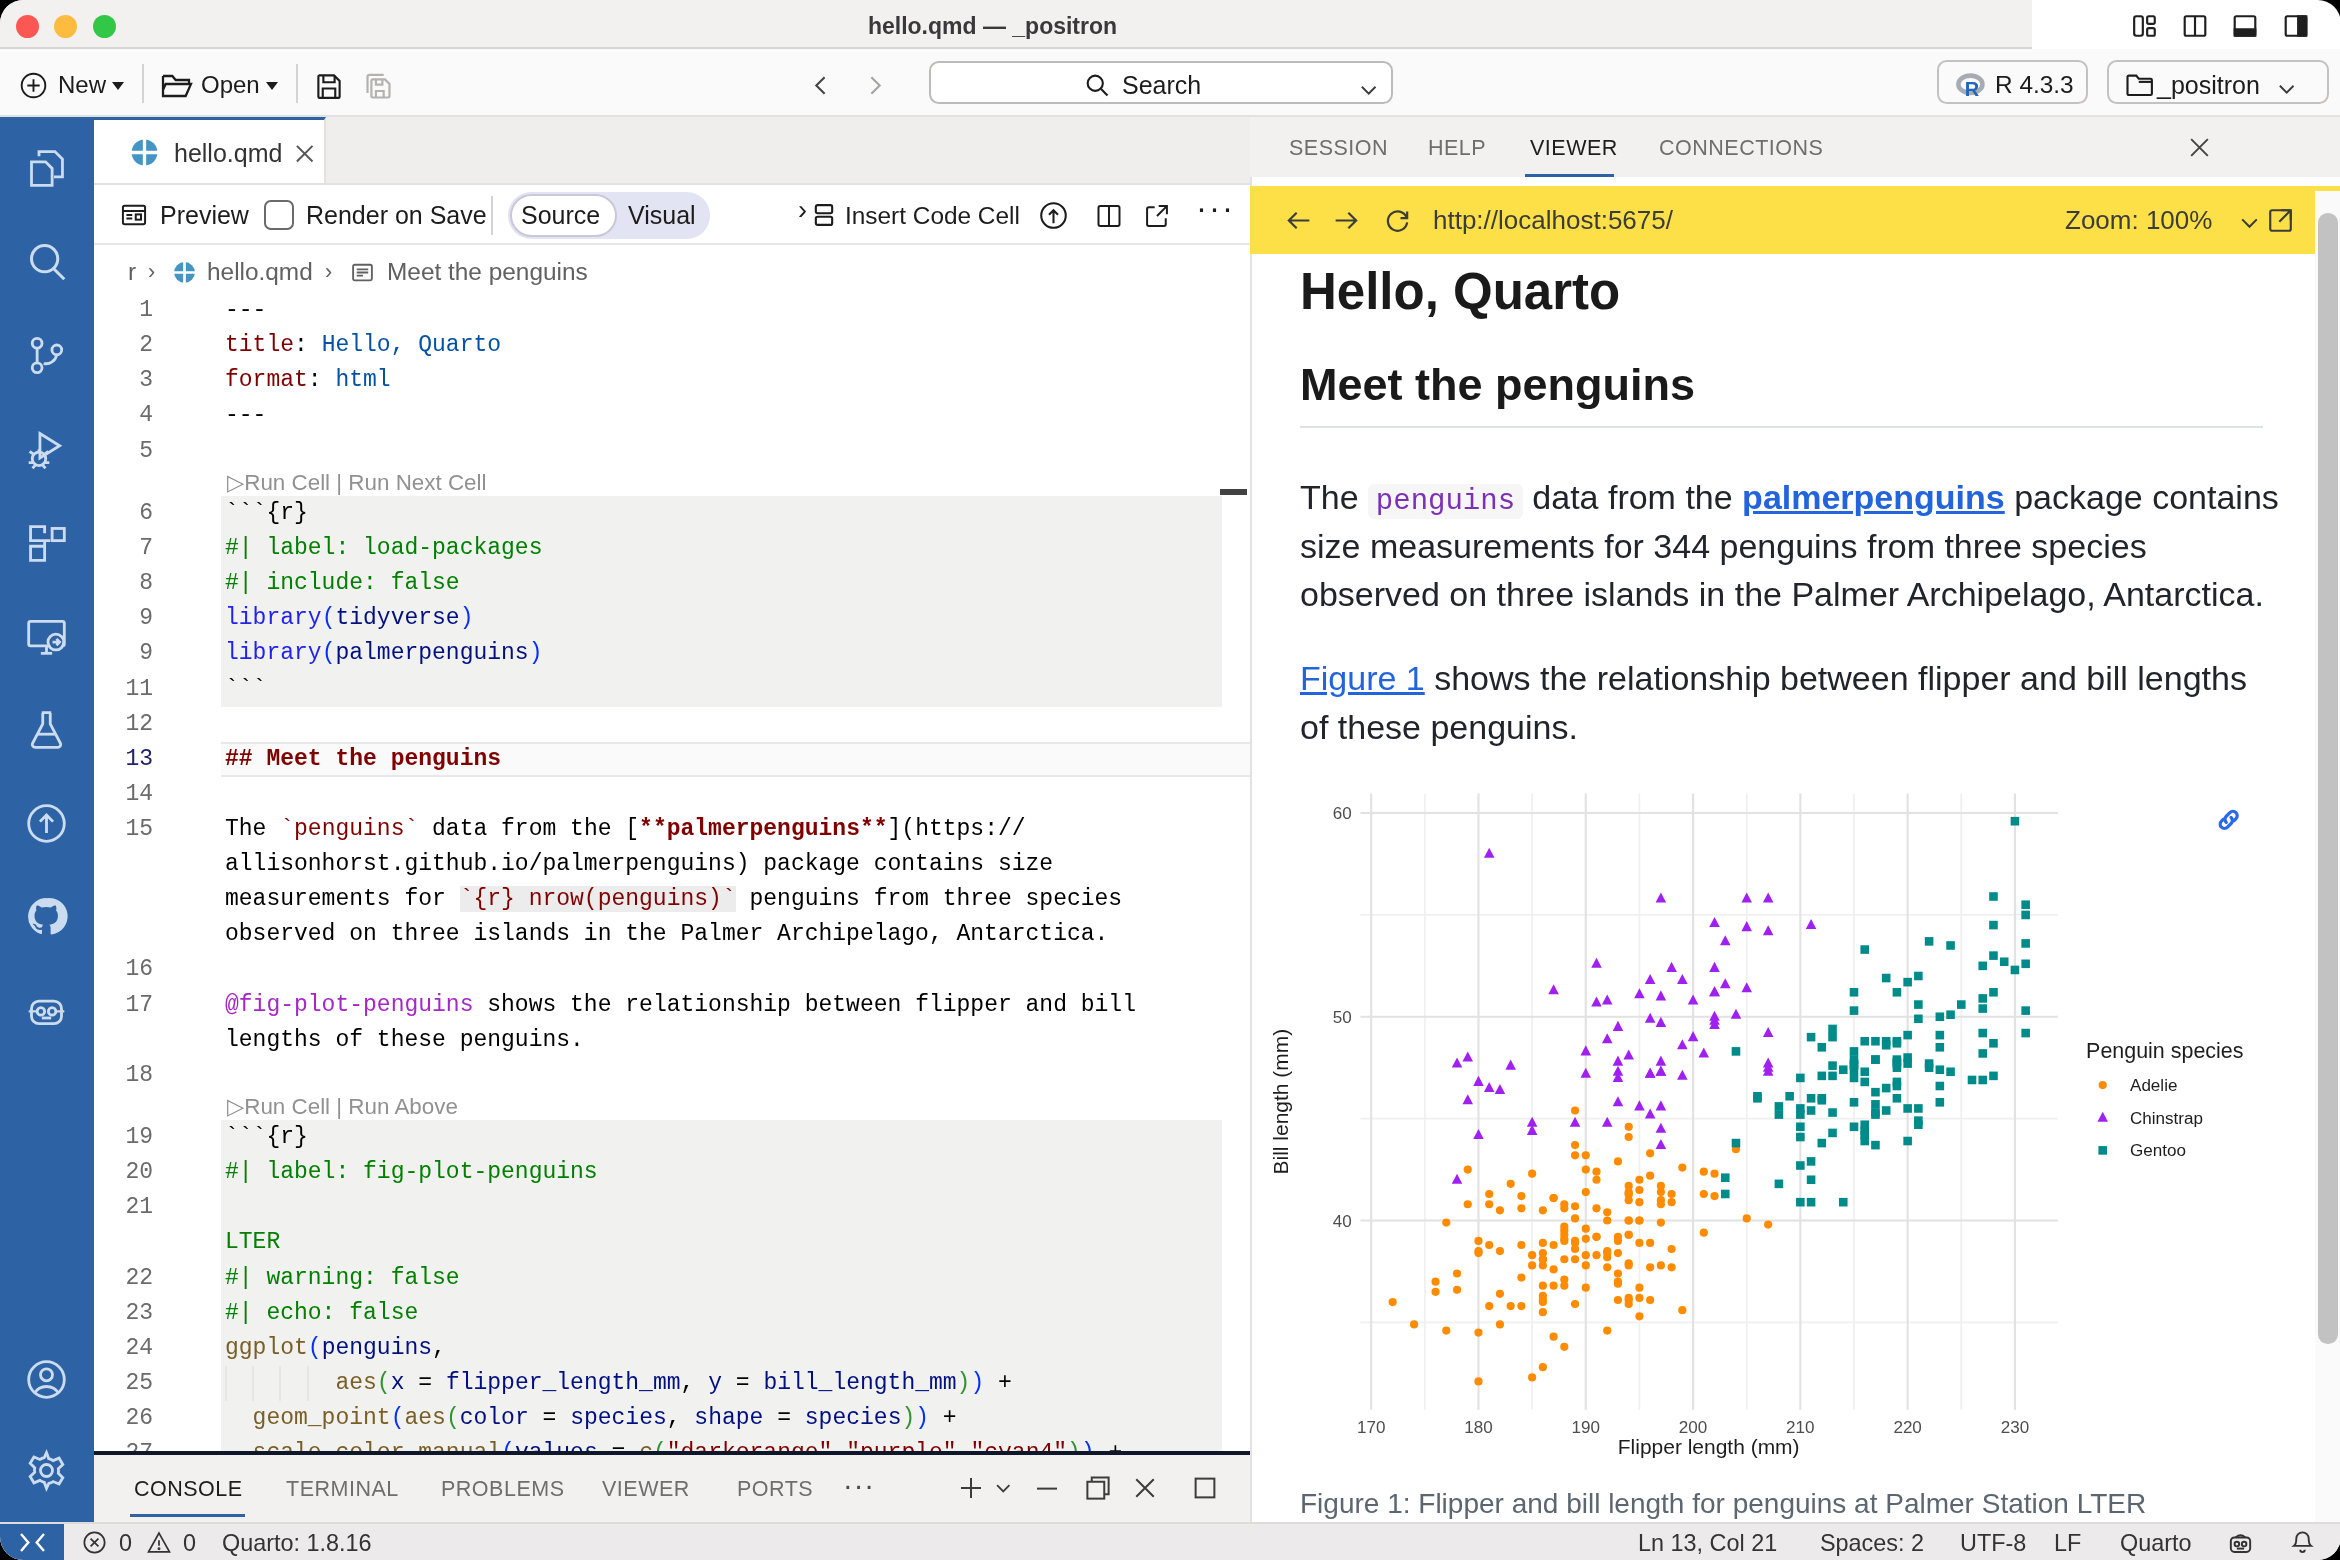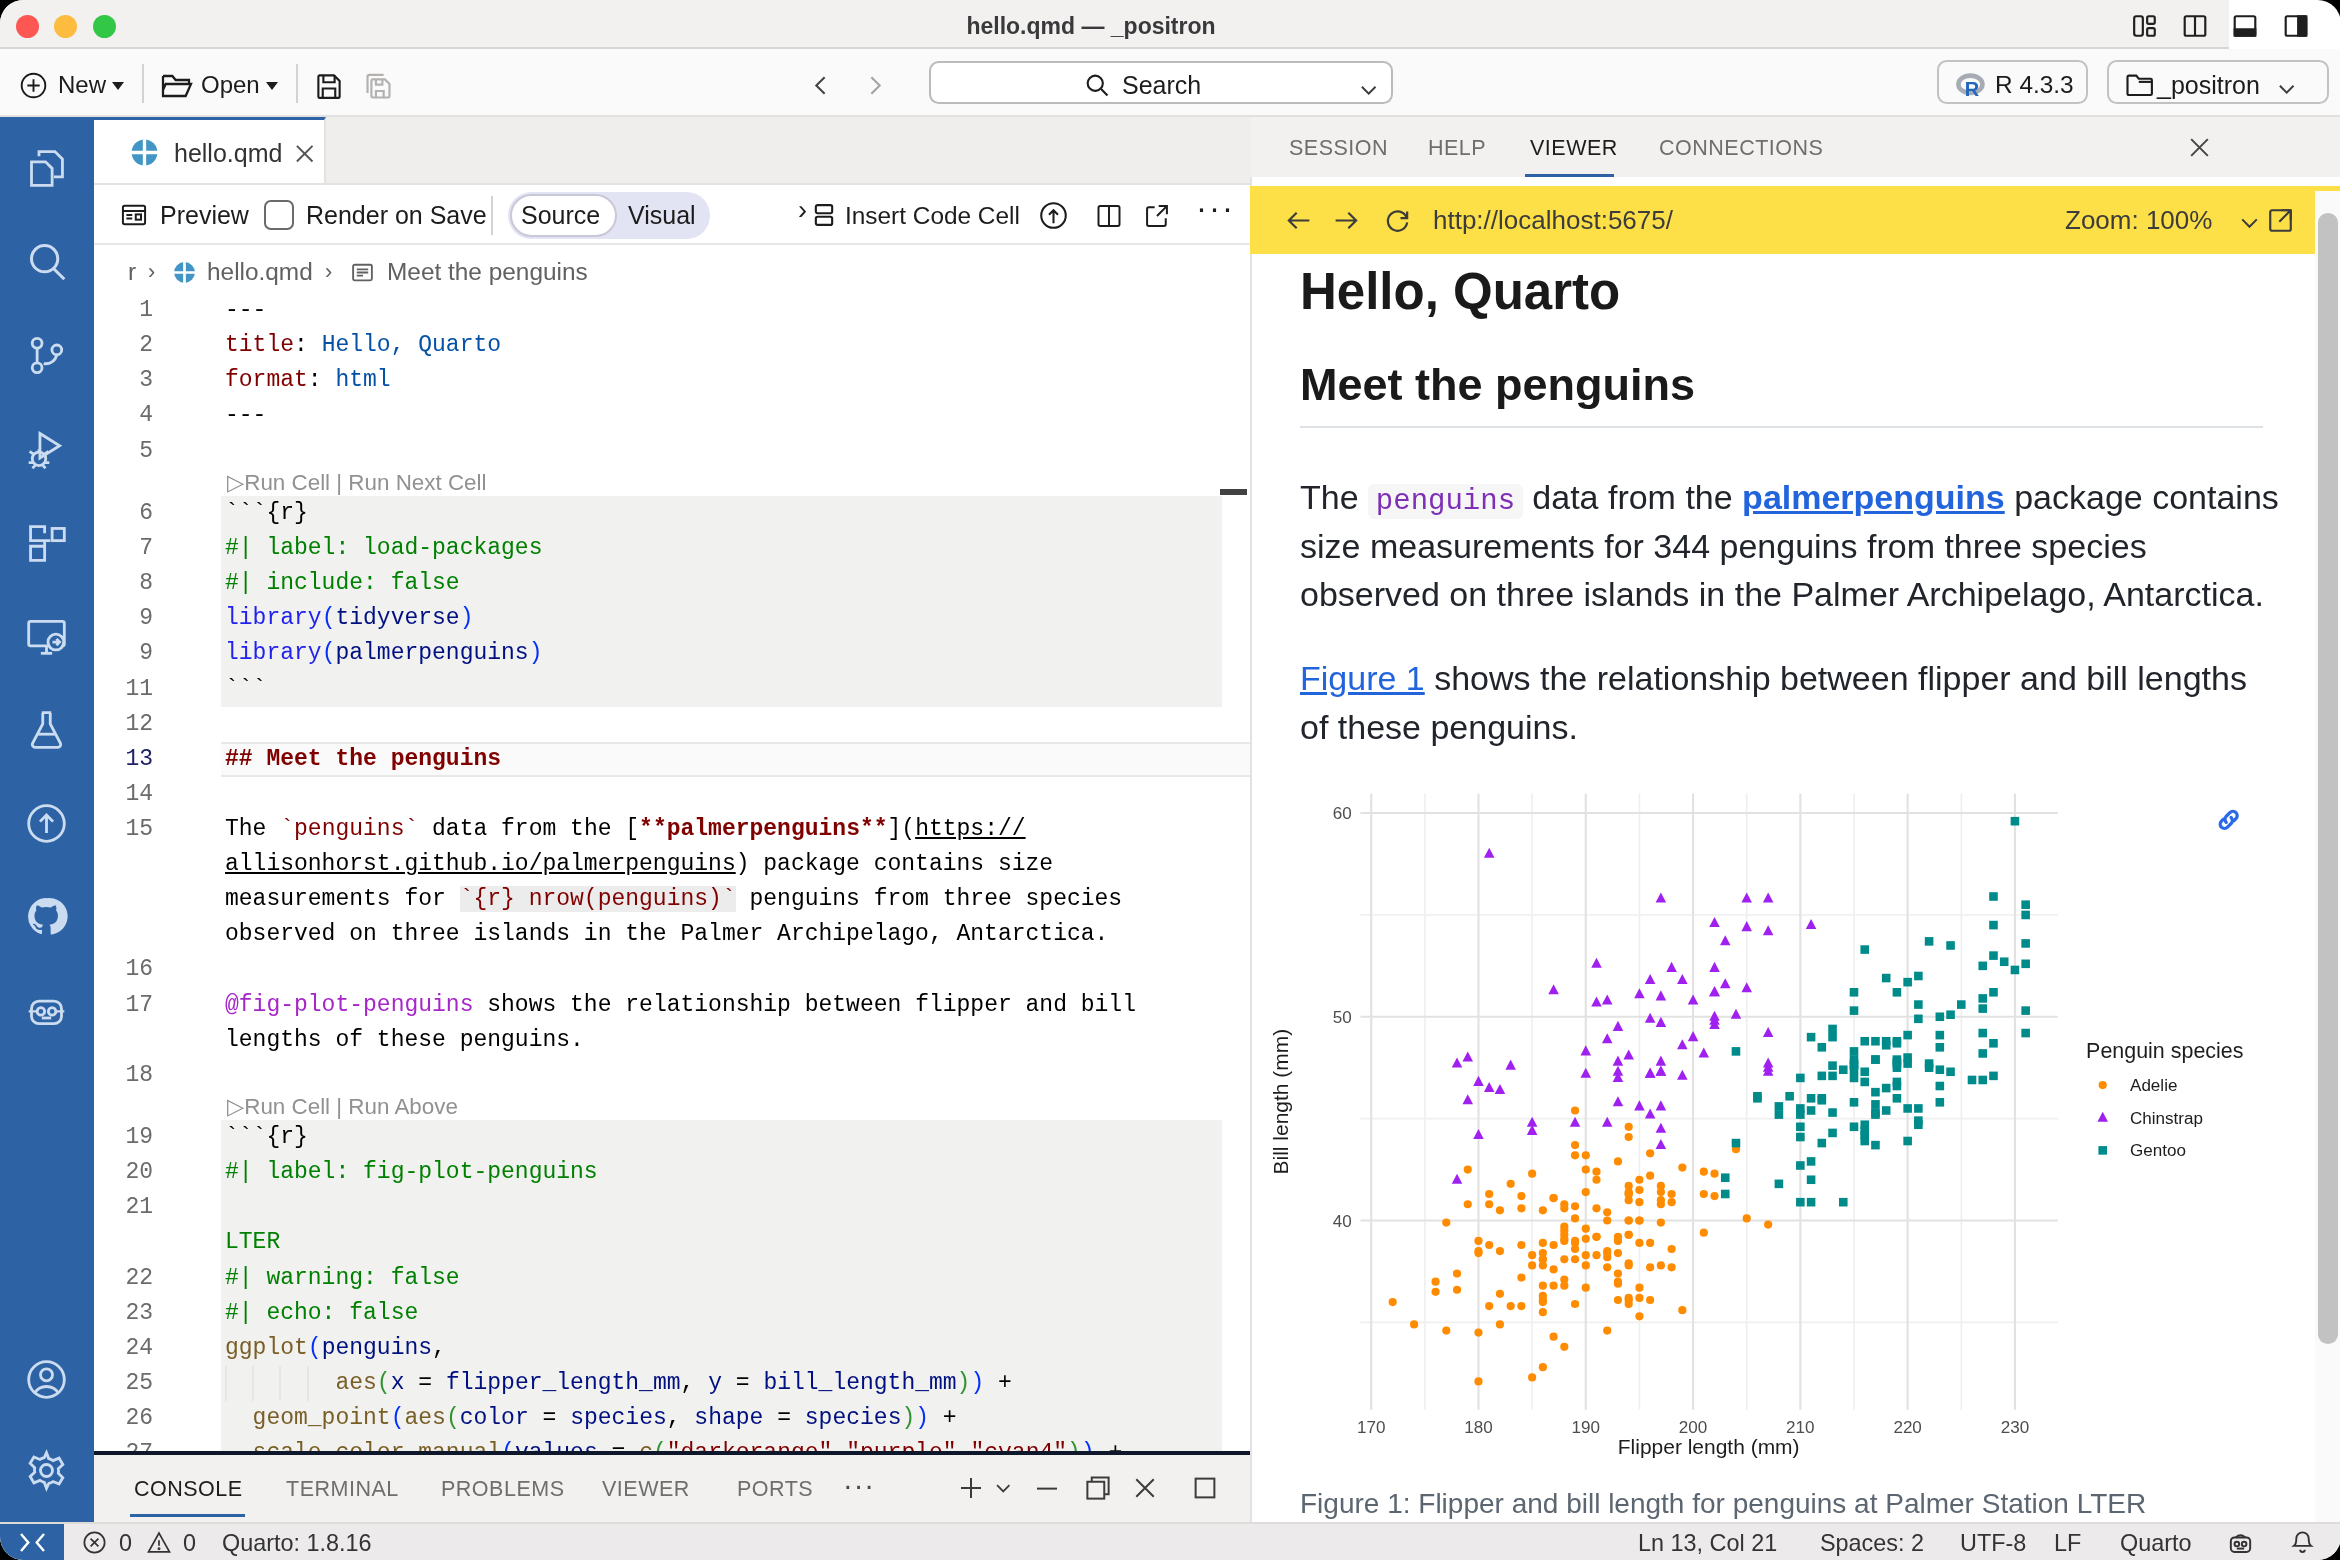--- a/index.html
+++ b/index.html
@@ -1,18 +1,18 @@
 <!DOCTYPE html>
 <html><head><meta charset="utf-8"><style>
 html,body{margin:0;padding:0;background:#000;}
 body{width:2341px;height:1560px;position:relative;font-family:"Liberation Sans",sans-serif;-webkit-font-smoothing:antialiased;}
 .abs{position:absolute;}
 #win{position:absolute;inset:0;border-radius:23.4px;overflow:hidden;background:#fff;}
 
-#titlebar{left:0;top:0;width:2229px;height:49px;background:#f2f1f0;border-bottom:2px solid #d7d6d5;box-sizing:border-box;}
+#titlebar{left:0;top:0;width:2032px;height:49px;background:#f2f1f0;border-bottom:2px solid #d7d6d5;box-sizing:border-box;}
 .tl{width:23.4px;height:23.4px;border-radius:50%;top:14.6px;}
 #title{left:-47px;right:0;top:12.7px;text-align:center;font-size:23px;font-weight:bold;color:#39393b;}
 .winicon{top:12.7px;}
 
 #toolbar{left:0;top:49px;width:2341px;height:68px;background:#fbfafa;border-bottom:2px solid #e2e1e0;box-sizing:border-box;}
 .tbtxt{top:22.4px;font-size:24px;color:#1c1c1c;}
 .tbsep{top:14.6px;width:2px;height:39px;background:#d4d3d2;}
 .caret{width:0;height:0;border-left:6.8px solid transparent;border-right:6.8px solid transparent;border-top:8.8px solid #1c1c1c;top:33px;}
 #searchbox{left:929px;top:11.7px;width:464px;height:43px;border:2px solid #bcbbba;border-radius:9.8px;background:#fff;box-sizing:border-box;}
 .pillbtn{top:10.7px;height:44px;border:2px solid #c3c2c1;border-radius:9.8px;box-sizing:border-box;background:#fbfafa;}
@@ -30,21 +30,21 @@
 .bctxt{top:11.7px;font-size:24.4px;color:#616161;}
 #codearea{left:94px;top:298px;width:1157px;height:1155px;background:#fff;overflow:hidden;}
 .cell{position:absolute;left:127px;width:1001px;background:#f1f1f0;}
 .ln{position:absolute;width:59px;text-align:right;font-family:"Liberation Mono",monospace;font-size:23px;line-height:35px;color:#6b6b6b;}
 .cl{position:absolute;left:131px;font-family:"Liberation Mono",monospace;font-size:23px;line-height:35px;white-space:pre;color:#000;}
 .lens{position:absolute;left:133px;font-size:22.4px;line-height:27px;color:#919191;white-space:pre;}
 .mar{color:#800000;text-align:right;}.marb{color:#800000;font-weight:bold;}
 .blu{color:#0451a5;}.grn{color:#008000;}.fnc{color:#795e26;}
 .nav{color:#001080;}.p1{color:#0431fa;}.p2{color:#319331;}
 .kwb{color:#2222ee;}.pur{color:#a626c8;}
-.lnk{text-decoration:underline;}
+.lnk{}
 .chip{background:#ececec;}
 .ig{position:absolute;width:2px;height:35px;background:#e6e6e6;}
 
 #panel{left:94px;top:1451px;width:1159px;height:81px;background:#f2f1f0;border-top:4px solid #0f172a;box-sizing:border-box;}
 .ptab{top:21.5px;font-size:21.5px;color:#6e6e6e;letter-spacing:0.5px;}
 
 #rpanel{left:1250px;top:117px;width:1090px;height:1405px;background:#fff;border-left:2px solid #e3e2e1;box-sizing:border-box;}
 #rtabs{left:1250px;top:117px;width:1090px;height:60px;background:#f2f1f0;}
 .rtab{top:18.5px;font-size:21.5px;color:#6e6e6e;letter-spacing:0.5px;}
 #rnav{left:1250px;top:186px;width:1090px;height:68px;background:#fde047;}

